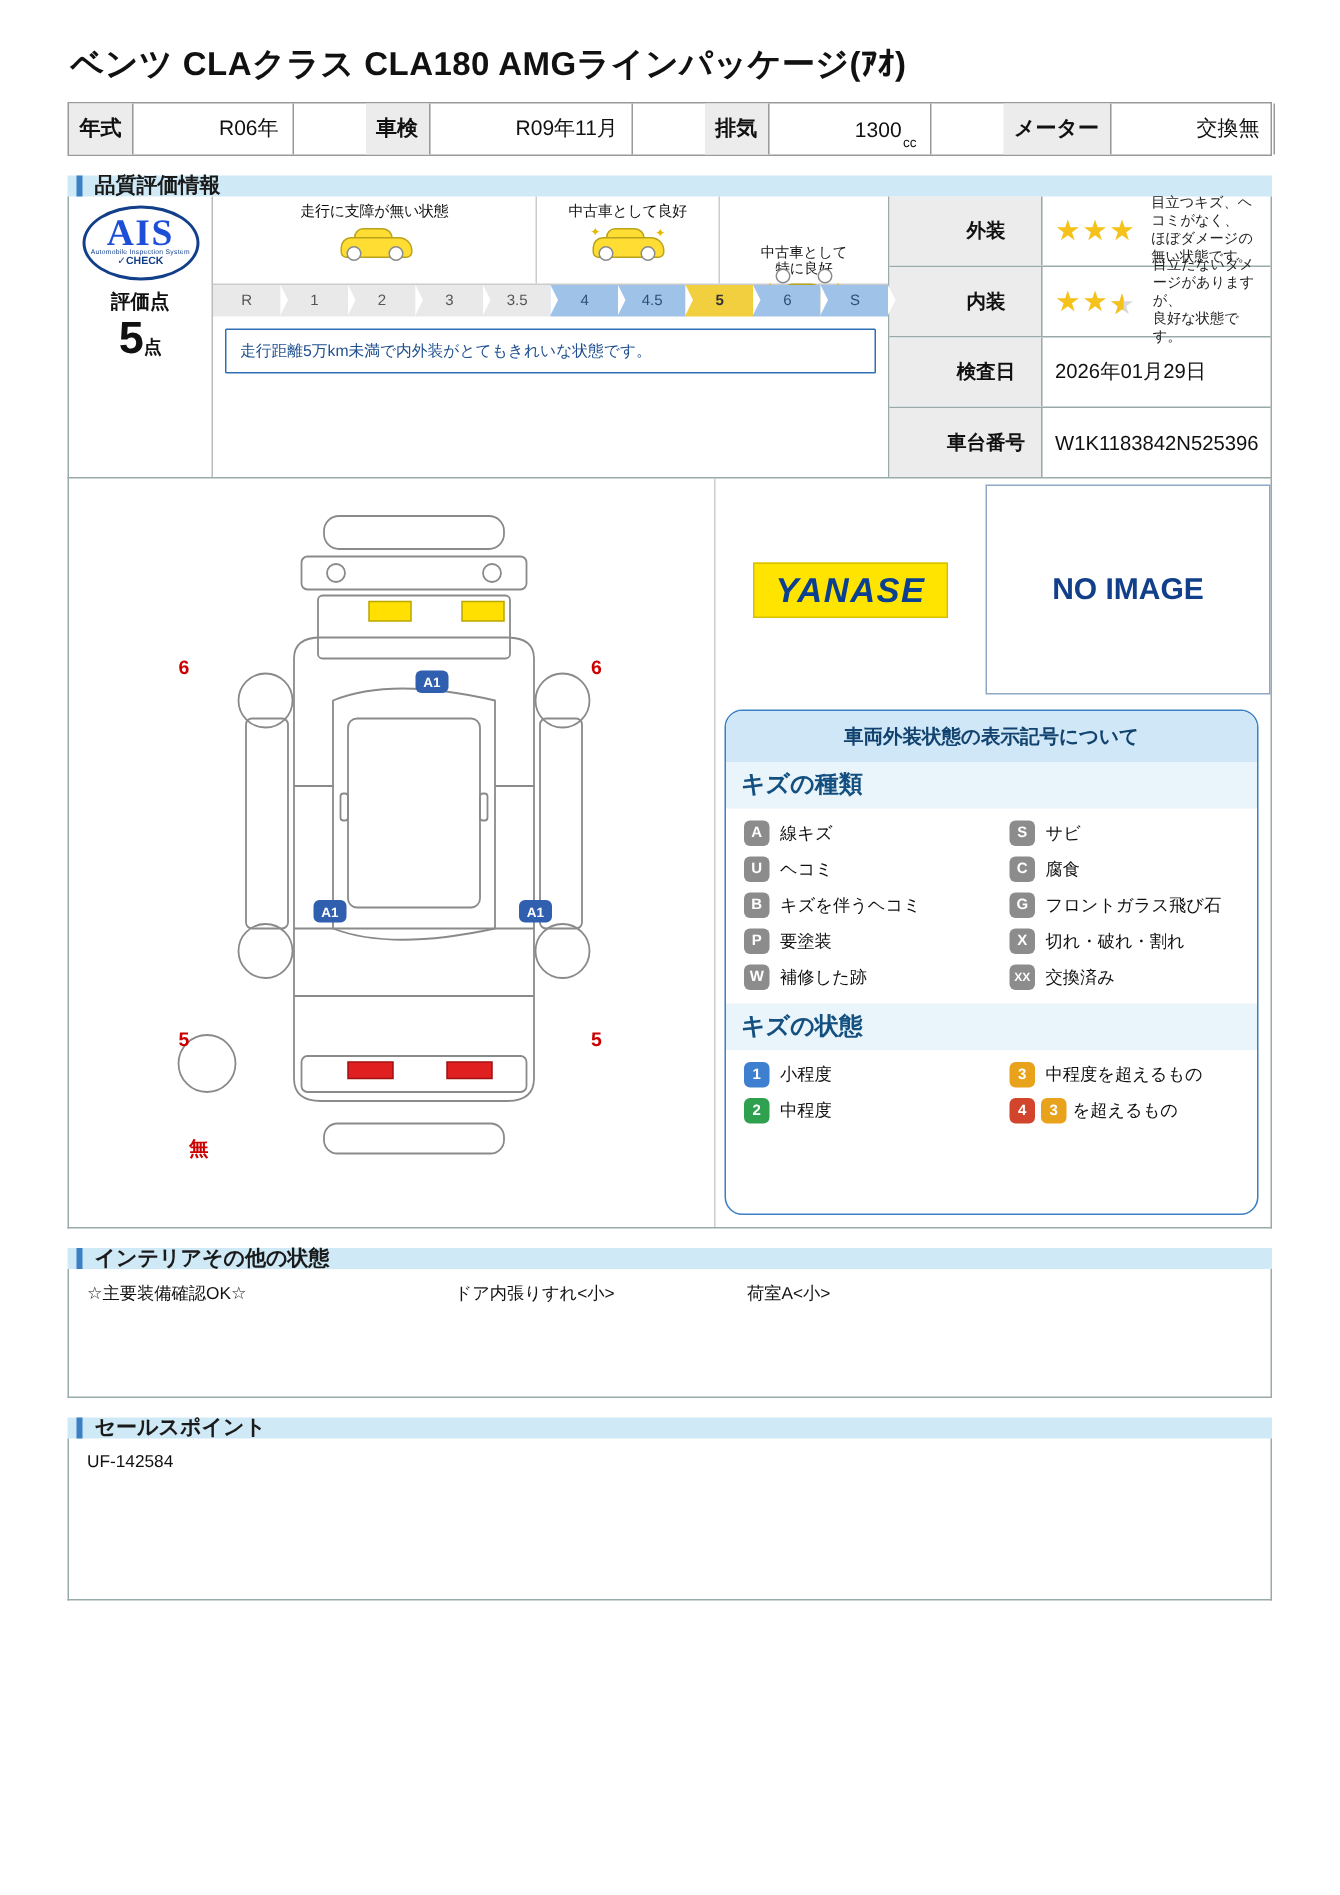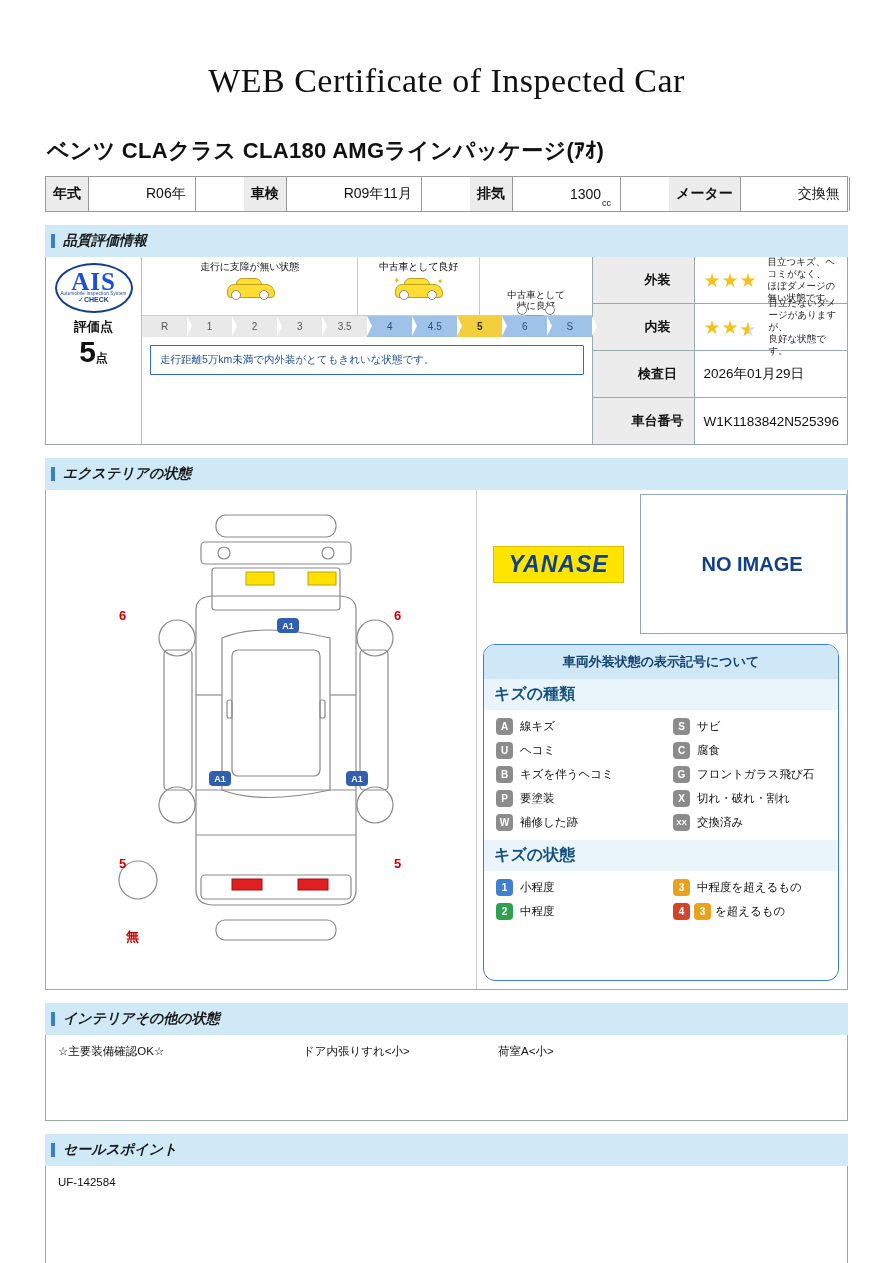--- a/index.html
+++ b/index.html
@@ -37,22 +37,22 @@
     border-right:1px solid #999;display:flex;align-items:center;padding:0 9px;white-space:nowrap;font-size:14px;
   }
   .sub-cc{font-size:9px;align-self:flex-end;padding-bottom:3px;padding-left:1px;}
   .odo-wrap{display:flex;flex-direction:column;justify-content:center;padding:0 9px;flex:1;}
   .odo-top{font-size:14px;line-height:15px;padding-left:4px;}
   .odo-bot{font-size:8px;color:#333;display:flex;gap:60px;padding-top:1px;}
   .odo-bot .r{margin-left:auto;}
 
   
   .sec-head{
-    background:#cfeaf6;height:32px;display:flex;align-items:center;
-    font-size:14px;font-weight:700;margin-top:13px;color:#1a1a1a;font-style:italic;
+    background:#cfeaf6;height:14px;display:flex;align-items:center;
+    font-size:14px;font-weight:700;margin-top:13px;color:#1a1a1a;
   }
   .sec-head .bar{width:4px;height:14px;background:#3b7fc4;margin:0 8px 0 6px;}
 
   
   .quality{display:flex;border:1px solid #9aa;border-top:none;}
   .q-left{width:100%;display:flex;}
   .ais-col{
     width:96px;border-right:1px solid #bbb;display:flex;flex-direction:column;align-items:center;
     padding-top:6px;box-sizing:border-box;
   }
@@ -117,21 +117,21 @@
   .diagram{width:430px;border-right:1px solid #ccc;position:relative;}
   .right-pane{flex:1;display:flex;flex-direction:column;}
   .logos{display:flex;height:148px;}
   .logo-cell{flex:1;display:flex;align-items:center;justify-content:center;}
   .yanase{
     background:#ffe400;color:#0b3f8f;font-weight:700;font-style:italic;font-size:23px;
     padding:4px 14px;border:1px solid #d8c000;letter-spacing:1px;
   }
   .noimage{
     width:188px;height:138px;border:1px solid #8fa8c8;display:flex;align-items:center;justify-content:center;
-    font-size:20px;font-weight:700;color:#123f8a;padding-left:17px;
+    font-size:20px;font-weight:700;color:#123f8a;
   }
   .legend{
     margin:6px 8px 8px 6px;border:1px solid #3b7fc4;border-radius:12px;overflow:hidden;flex:1;
     background:#fff;
   }
   .legend-title{
     background:#cfe7f7;text-align:center;font-size:13px;font-weight:700;padding:8px 0;color:#12436f;
   }
   .legend-sub{background:#e9f4fb;font-size:16px;font-weight:700;padding:5px 10px;color:#14507f;}
   .legend-grid{display:flex;flex-wrap:wrap;padding:4px 0 6px 0;}
@@ -152,21 +152,20 @@
   .txt-row{display:flex;}
   .txt-row span{display:block;}
   .c1{width:245px;} .c2{width:195px;}
   .sales-box{border:1px solid #9aa;border-top:none;height:108px;box-sizing:border-box;padding:10px 12px;font-size:11.5px;}
 </style>
 </head>
 <body>
 
 <div class="page">
 
-  <div class="doc-title">WEB Certificate of Inspected Car</div>
 
   <div class="car-name">ベンツ CLAクラス CLA180 AMGラインパッケージ(ｱｵ)</div>
 
   <div class="spec">
     <div class="lbl">年式</div>
     <div class="val">R06年</div>
     <div class="lbl">車検</div>
     <div class="val">R09年11月</div>
     <div class="lbl">排気</div>
     <div class="val">
@@ -281,24 +280,20 @@
         <div class="qr-lbl">検査日</div>
         <div class="qr-val">2026年01月29日</div>
       </div>
       <div class="qr-row">
         <div class="qr-lbl">車台番号</div>
         <div class="qr-val">W1K1183842N525396</div>
       </div>
     </div>
   </div>
 
-  <div class="sec-head">
-    <span class="bar"></span>
-    <span>エクステリアの状態</span>
-  </div>
 
   <div class="ext-wrap">
     <div class="diagram">
       <svg width="430" height="498" viewBox="0 0 430 498">
         <g stroke="#8a8a8a" fill="none" stroke-width="1.2">
 
           <rect x="170" y="25" width="120" height="22" rx="10"></rect>
           <rect x="155" y="52" width="150" height="22" rx="4"></rect>
           <circle cx="178" cy="63" r="6"></circle>
             <circle cx="282" cy="63" r="6"></circle>

